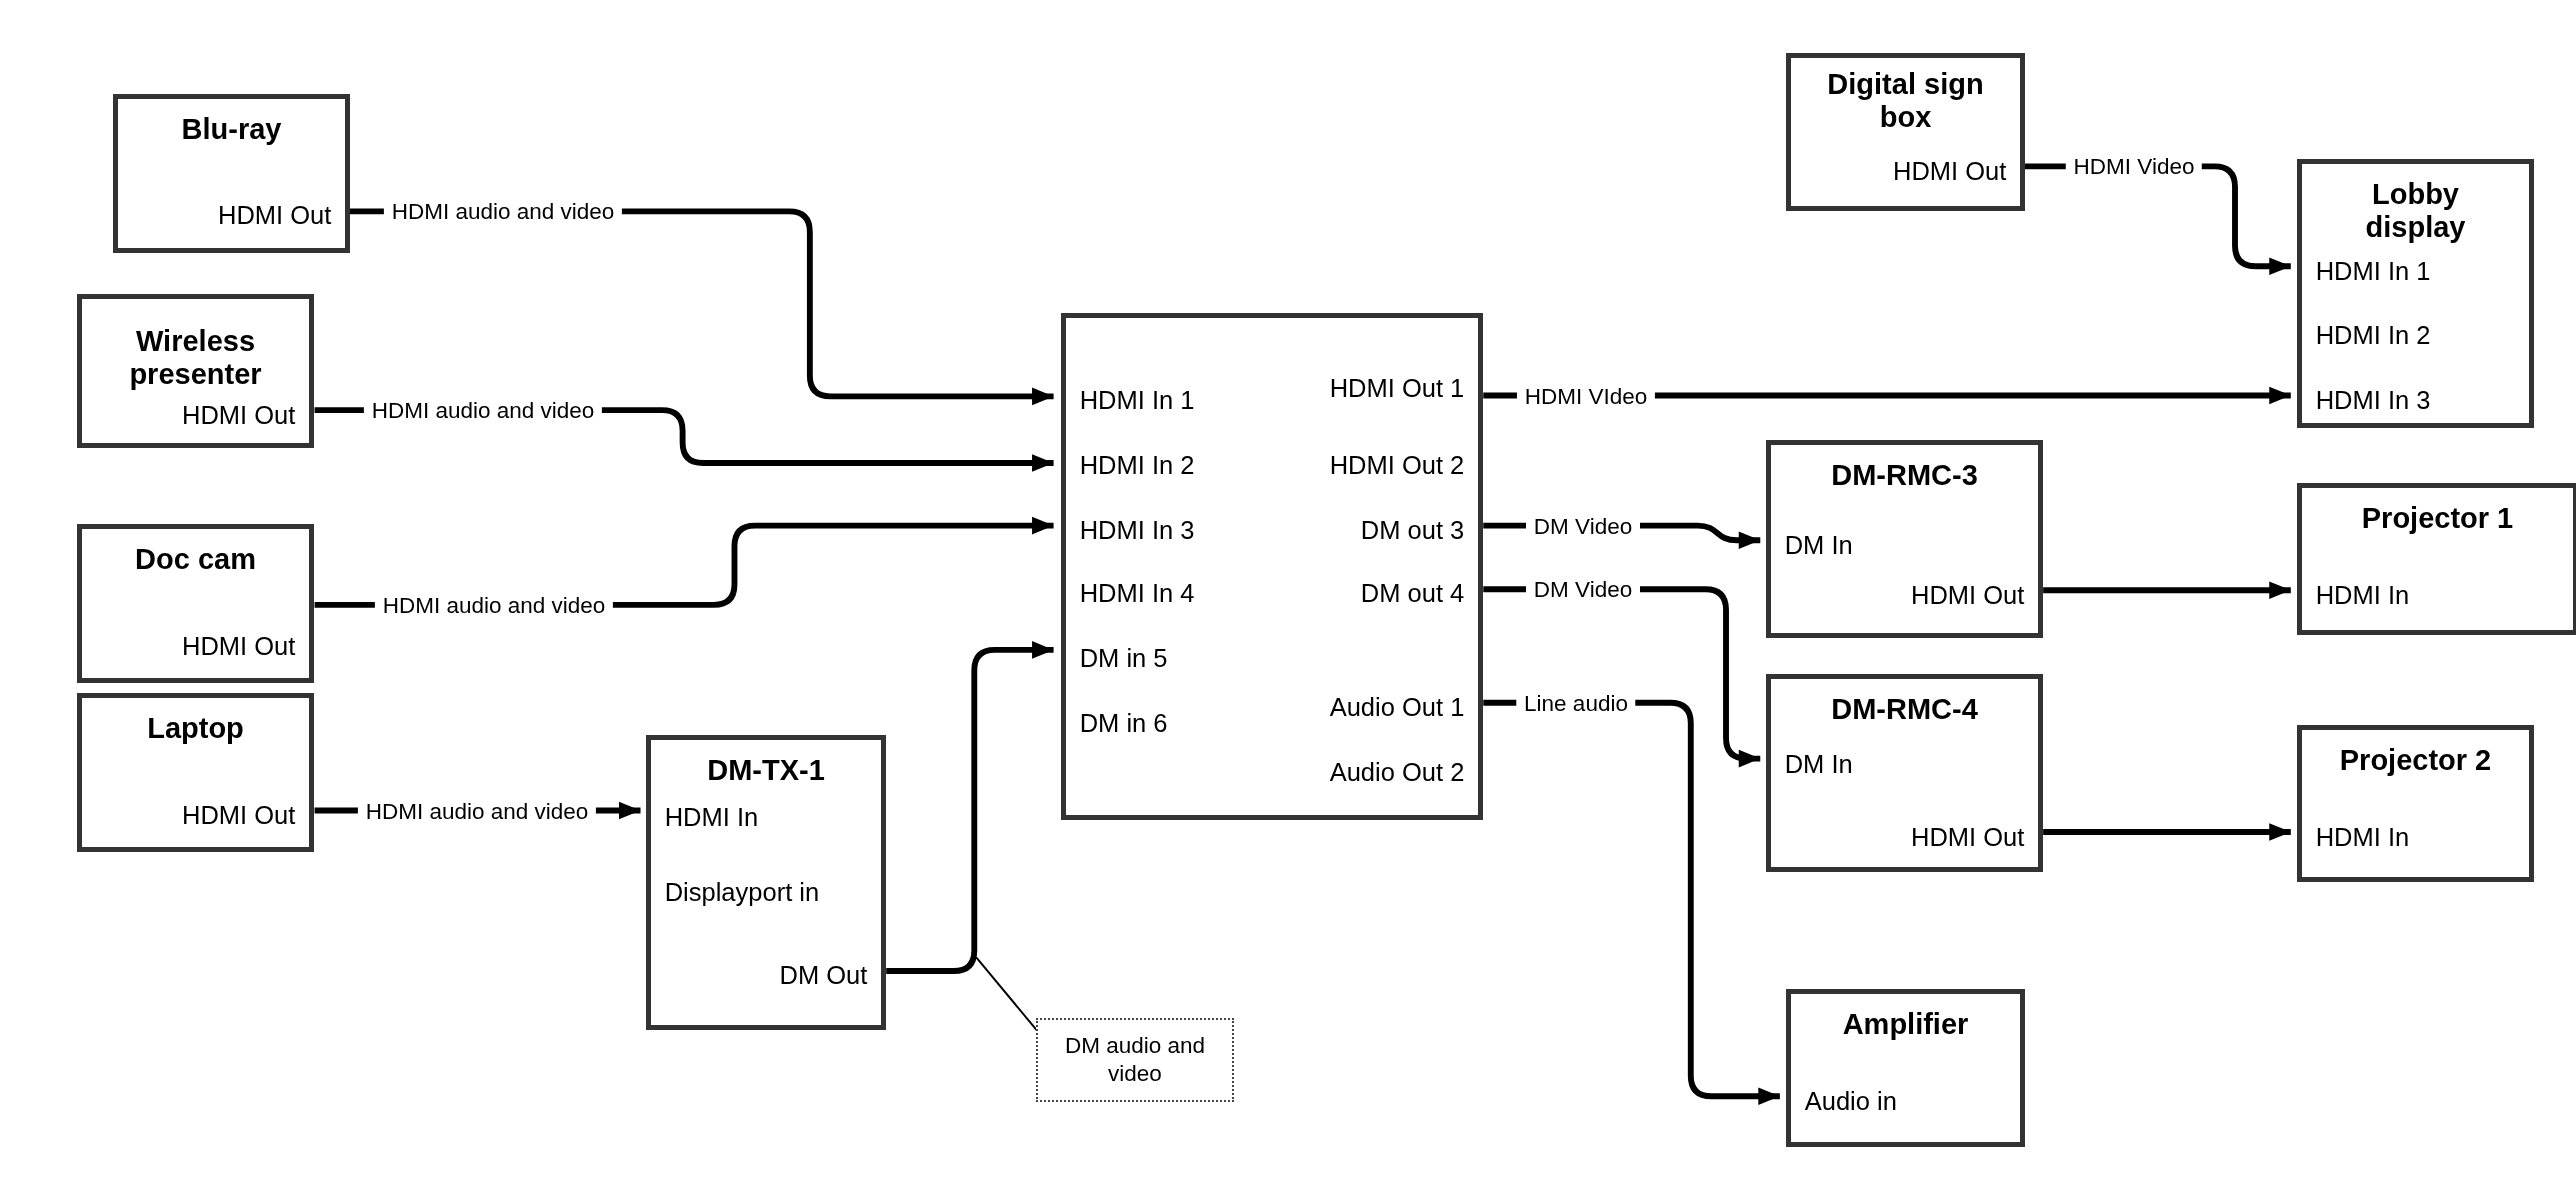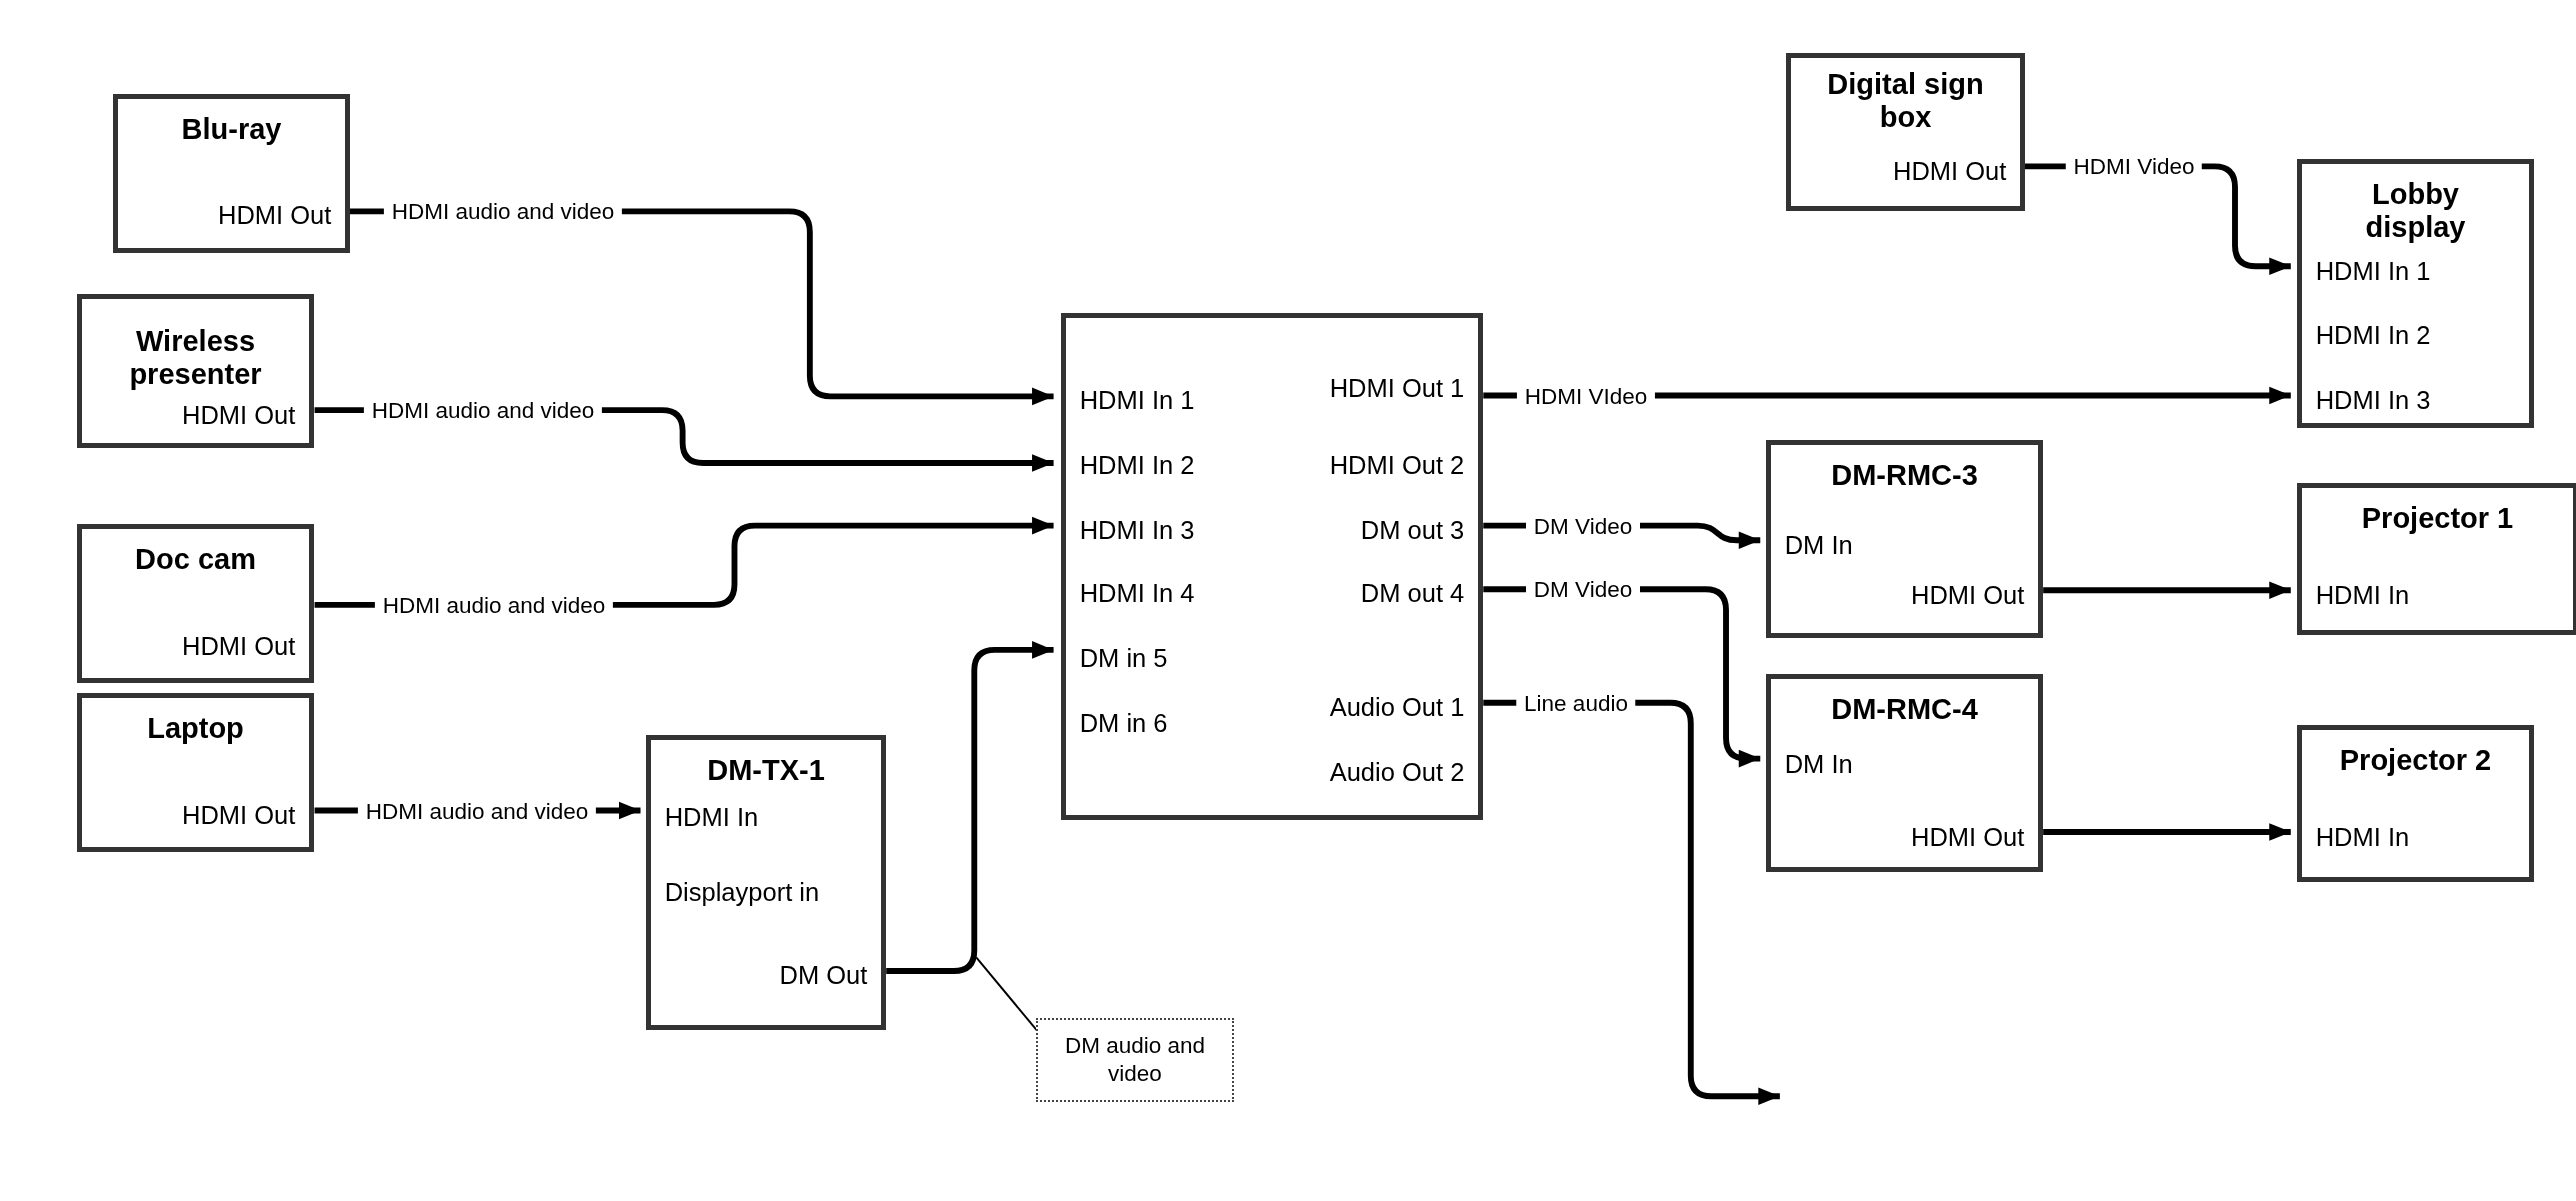--- a/index.html
+++ b/index.html
@@ -159,20 +159,24 @@
     <div class="title">DM-RMC-4</div>
     <div class="port left" style="top:70px;">DM In</div>
     <div class="port right" style="top:143px;">HDMI Out</div>
   </div>
 
   <div class="node" style="left:2297px;top:725px;width:237px;height:157px;">
     <div class="title">Projector 2</div>
     <div class="port left" style="top:92px;">HDMI In</div>
   </div>
 
+  <div class="node" style="left:1786px;top:989px;width:239px;height:158px;">
+    <div class="title">Amplifier</div>
+    <div class="port left" style="top:92px;">Audio in</div>
+  </div>
 
   <div class="wire-label" style="left:503px;top:211px;">HDMI audio and video</div>
   <div class="wire-label" style="left:483px;top:410px;">HDMI audio and video</div>
   <div class="wire-label" style="left:494px;top:605px;">HDMI audio and video</div>
   <div class="wire-label" style="left:477px;top:811px;">HDMI audio and video</div>
   <div class="wire-label" style="left:1586px;top:396px;">HDMI VIdeo</div>
   <div class="wire-label" style="left:2134px;top:166px;">HDMI Video</div>
   <div class="wire-label" style="left:1583px;top:526px;">DM Video</div>
   <div class="wire-label" style="left:1583px;top:589px;">DM Video</div>
   <div class="wire-label" style="left:1576px;top:703px;">Line audio</div>

